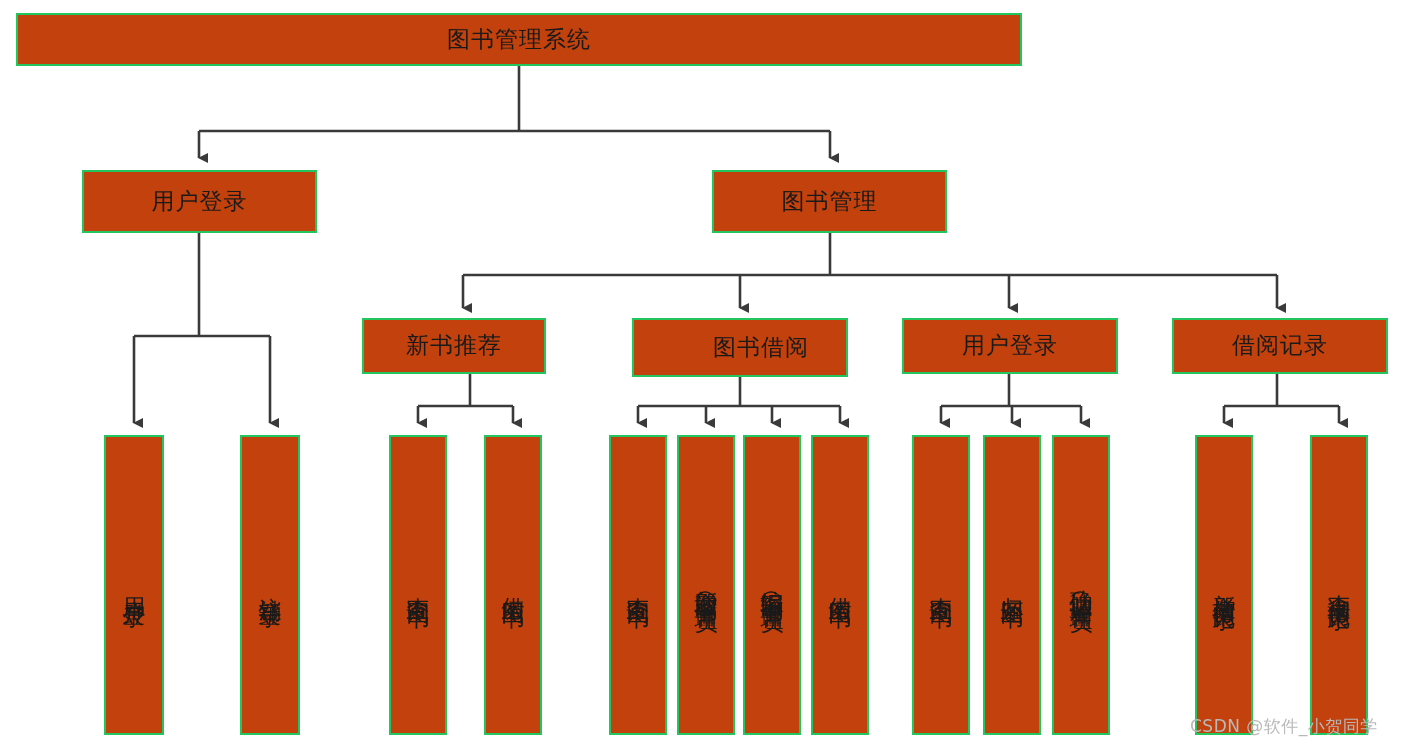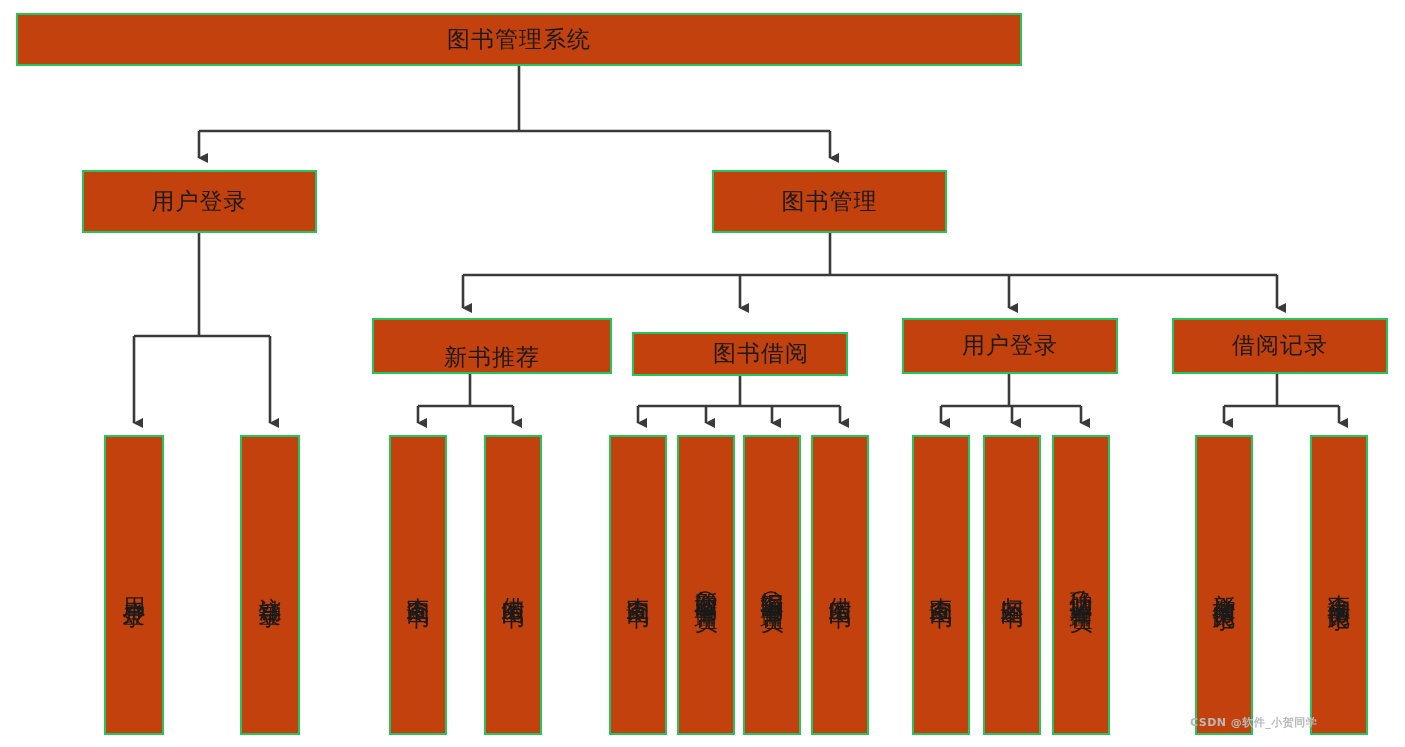--- a/index.html
+++ b/index.html
@@ -53,26 +53,25 @@
   .node.vert .label {
     writing-mode: vertical-rl;
     text-orientation: upright;
     display: block;
   }
   .node-root {
     font-size: 24px;
   }
   .watermark {
     position: absolute;
-    font-size: 11px;
+    font-size: 17px;
     color: #b9b9b9;
     letter-spacing: 0.5px;
     white-space: nowrap;
     font-family: "DejaVu Sans", "Liberation Sans", sans-serif;
-    font-weight: bold;
   }
 </style>
 </head>
 <body>
 
 <div id="diagram">
 
   <svg id="edges" width="1405" height="747" viewBox="0 0 1405 747" xmlns="http://www.w3.org/2000/svg">
     <defs>
       <marker id="arrow" markerWidth="11" markerHeight="11" refX="5" refY="9" orient="auto" markerUnits="userSpaceOnUse">
@@ -132,24 +131,24 @@
     <span class="label">图书管理系统</span>
   </div>
 
   <div class="node horiz" style="left:82px; top:170px; width:235px; height:63px;">
     <span class="label">用户登录</span>
   </div>
   <div class="node horiz" style="left:712px; top:170px; width:235px; height:63px;">
     <span class="label">图书管理</span>
   </div>
 
-  <div class="node horiz" style="left:372px; top:318px; width:240px; height:56px;align-items:flex-end;">
+  <div class="node horiz" style="left:362px; top:318px; width:184px; height:56px;">
     <span class="label">新书推荐</span>
   </div>
-  <div class="node horiz" style="left:632px; top:332px; width:216px; height:44px;padding-left:42px;">
+  <div class="node horiz" style="left:632px; top:318px; width:216px; height:59px;padding-left:42px;">
     <span class="label">图书借阅</span>
   </div>
   <div class="node horiz" style="left:902px; top:318px; width:216px; height:56px;">
     <span class="label">用户登录</span>
   </div>
   <div class="node horiz" style="left:1172px; top:318px; width:216px; height:56px;justify-content:center;">
     <span class="label">借阅记录</span>
   </div>
 
   <div class="node vert" style="left:104px; top:435px; width:60px; height:300px;">

